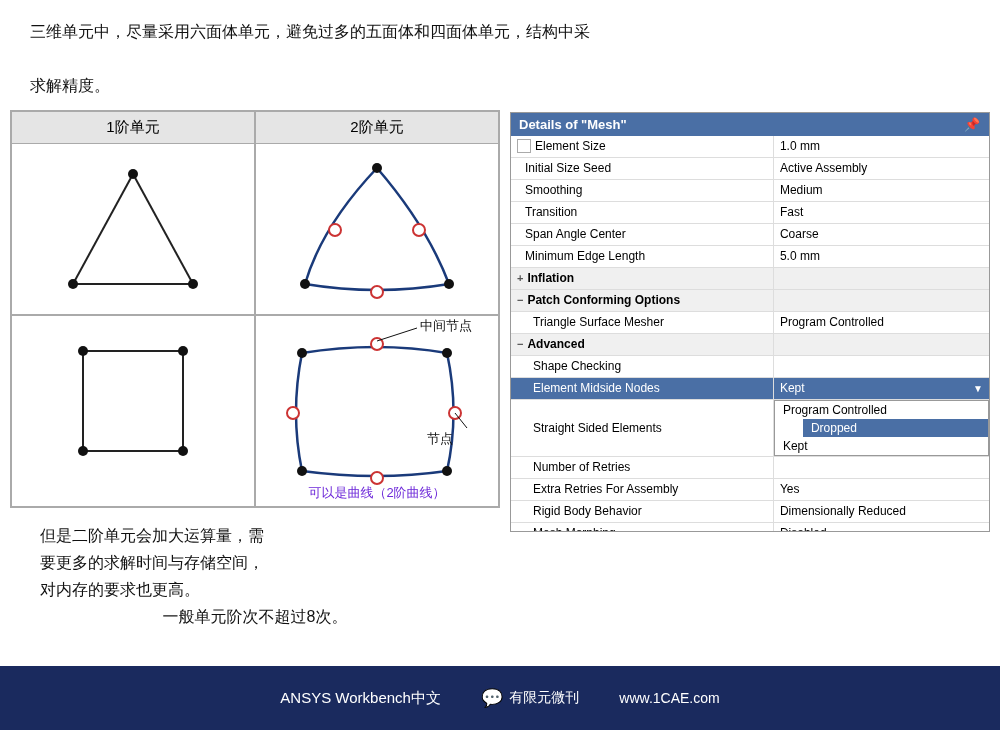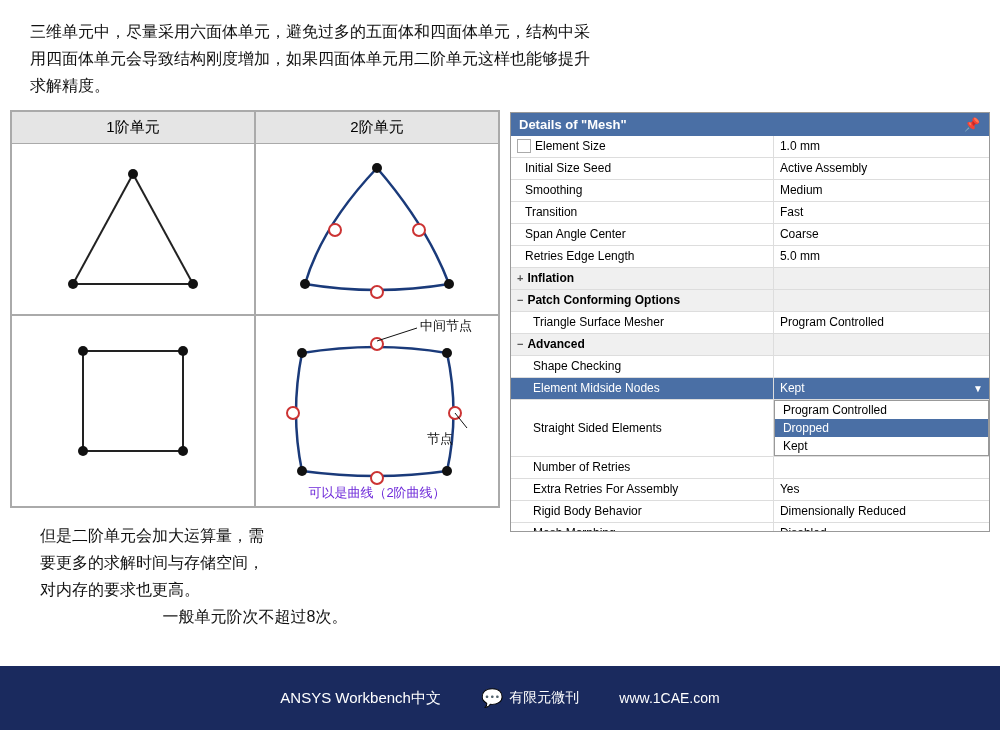--- a/index.html
+++ b/index.html
@@ -179,20 +179,21 @@
     }
 
     .dropdown-item {
       padding: 2px 8px;
       font-size: 12px;
     }
 
     .dropdown-item.highlighted {
       background: #4a6fa5;
       color: #fff;
+      margin-left: 28px;
     }
 
     
     .footer-bar {
       height: 64px;
       background: #1a2a5e;
       display: flex;
       align-items: center;
       justify-content: center;
       color: #fff;
@@ -214,21 +215,21 @@
       background: #fff;
     }
   </style>
 </head>
 <body>
 
 <div class="main-container">
 
   <div class="top-text">
     <span>三维单元中，尽量采用六面体单元，避免过多的五面体和四面体单元，结构中采</span><br>
-    <span>用四面体单元会导致结构刚度增加，如果四面体单元用二阶单元这样也能够提升</span><br>
+    <br>
     <span>求解精度。</span>
   </div>
 
   <div class="middle-section">
 
     <div class="diagram-section">
       <div class="diagram-grid">
 
         <div class="diagram-cell">
           <div class="diagram-header">1阶单元</div>
@@ -351,21 +352,21 @@
           <div class="col-label indent">Transition</div>
           <div class="col-value">Fast</div>
         </div>
 
         <div class="details-row">
           <div class="col-label indent">Span Angle Center</div>
           <div class="col-value">Coarse</div>
         </div>
 
         <div class="details-row">
-          <div class="col-label indent">Retries Edge Length</div>
+          <div class="col-label indent">Minimum Edge Length</div>
           <div class="col-value">5.0 mm</div>
         </div>
 
         <div class="details-row section-header">
           <div class="col-label">
             <span class="expand-btn">+</span>
             <strong>Inflation</strong>
           </div>
           <div class="col-value"></div>
         </div>

